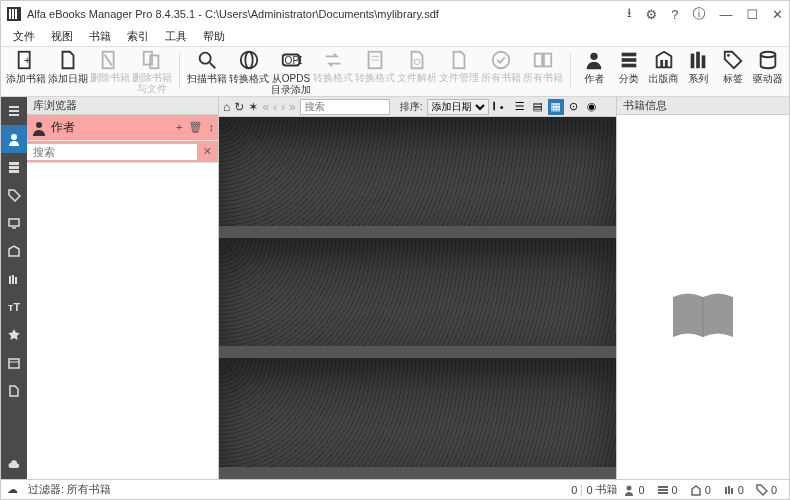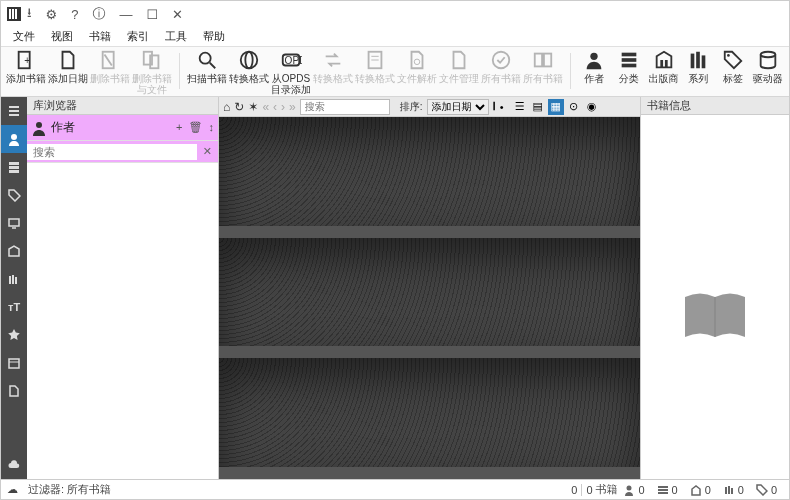--- a/index.html
+++ b/index.html
@@ -16,36 +16,36 @@
 .menubar { height: 20px; display: flex; align-items: center; padding: 0 4px; border-bottom: 1px solid #e0e0e0; }
 .menubar span { padding: 2px 8px; color: #222; cursor: pointer; font-size: 11px; }
 
 
 .toolbar { height: 50px; display: flex; align-items: flex-start; padding: 2px 4px; border-bottom: 1px solid #d6d6d6; background: #fafafa; }
 .toolbar .tbtn { display: flex; flex-direction: column; align-items: center; width: 44px; margin: 0 1px; cursor: pointer; }
 .toolbar .tbtn .ic { width: 22px; height: 22px; margin-bottom: 2px; }
 .toolbar .tbtn .lbl { font-size: 10px; color: #333; text-align: center; line-height: 1.1; white-space: nowrap; }
 .toolbar .tbtn.wide { width: 54px; }
 .toolbar .tbtn.wide .lbl { white-space: normal; }
-.toolbar .tbtn.disabled .lbl { color: #bbb; }
+.toolbar .tbtn.disabled .lbl { color: #bbb; font-family: Liberation Mono, monospace; }
 .toolbar .tbtn.disabled .ic svg { opacity: 0.35; }
 .toolbar .sep { width: 1px; height: 36px; background: #ddd; margin: 4px 6px 0; }
 
 
 .main { flex: 1; display: flex; min-height: 0; }
 
 
 .leftstrip { width: 26px; background: #4a4a4a; display: flex; flex-direction: column; }
 .leftstrip .sbtn { width: 26px; height: 28px; display: flex; align-items: center; justify-content: center; cursor: pointer; color: #ddd; }
 .leftstrip .sbtn.active { background: #2b7bb9; color: #fff; }
 .leftstrip .spacer { flex: 1; }
 .leftstrip .sbtn svg { width: 14px; height: 14px; }
 
 
-.leftpanel { width: 192px; background: #f0abfc; border-right: 1px solid #ccc; display: flex; flex-direction: column; }
+.leftpanel { width: 192px; background: #fca5a5; border-right: 1px solid #ccc; display: flex; flex-direction: column; }
 .leftpanel .hdr { height: 18px; background: #e8e8e8; display: flex; align-items: center; padding: 0 6px; font-size: 11px; color: #333; border-bottom: 1px solid #ccc; }
 .leftpanel .subhdr { height: 26px; display: flex; align-items: center; padding: 0 4px; border-bottom: 1px solid #e0e0e0; }
 .leftpanel .subhdr .person { width: 16px; height: 16px; margin-right: 4px; }
 .leftpanel .subhdr .txt { flex: 1; font-size: 12px; color: #222; }
 .leftpanel .subhdr .tools { display: flex; gap: 6px; color: #555; }
 .leftpanel .search { height: 22px; display: flex; align-items: center; border-bottom: 1px solid #e0e0e0; }
 .leftpanel .search input { flex: 1; border: none; padding: 2px 6px; font-size: 11px; outline: none; }
 .leftpanel .search .x { padding: 0 6px; cursor: pointer; color: #666; }
 .leftpanel .body { flex: 1; background: #fff; }
 
@@ -57,21 +57,21 @@
 .center .ctop input { width: 90px; height: 16px; border: 1px solid #bbb; padding: 0 4px; font-size: 10px; }
 .center .ctop .lbl { color: #333; font-size: 10px; margin-left: 6px; }
 .center .ctop select { height: 16px; border: 1px solid #bbb; font-size: 10px; }
 .center .ctop .views { display: flex; gap: 2px; margin-left: 4px; }
 .center .ctop .views span { width: 16px; height: 16px; display: flex; align-items: center; justify-content: center; cursor: pointer; }
 .center .ctop .views span.active { background: #2b7bb9; color: #fff; }
 .center .shelf { flex: 1; background: #2a2a2a; overflow: hidden; position: relative; }
 .center .shelf .row { height: 33.33%; background: repeating-radial-gradient(circle at 0 0, #333 0 1px, #444 1px 4px); border-bottom: 12px solid #555; box-shadow: inset 0 20px 40px rgba(0,0,0,0.5); }
 
 
-.rightpanel { width: 148px; background: #fff; display: flex; flex-direction: column; gap: 36px; }
+.rightpanel { width: 172px; background: #fff; display: flex; flex-direction: column; gap: 36px; }
 .rightpanel .hdr { height: 18px; background: #e8e8e8; display: flex; align-items: center; padding: 0 6px; font-size: 11px; color: #333; border-bottom: 1px solid #ccc; }
 .rightpanel .body { flex: 1; display: flex; align-items: center; justify-content: center; }
 .rightpanel .body svg { width: 80px; height: 60px; opacity: 0.6; }
 
 
 .statusbar { height: 20px; border-top: 1px solid #ccc; display: flex; align-items: center; padding: 0 6px; font-size: 10px; color: #444; }
 .statusbar .cloud { margin-right: 10px; }
 .statusbar .spacer { flex: 1; }
 .statusbar .stat { display: flex; align-items: center; gap: 3px; margin: 0 6px; }
 .statusbar .stat svg { width: 12px; height: 12px; }
@@ -82,20 +82,21 @@
 
 <div class="titlebar">
   <span class="app-icon">
     <svg viewBox="0 0 14 14">
         <rect x="0" y="0" width="14" height="14" fill="#333"></rect>
         <rect x="2" y="2" width="2" height="10" fill="#fff"></rect>
         <rect x="5" y="2" width="2" height="10" fill="#fff"></rect>
         <rect x="8" y="2" width="2" height="10" fill="#fff"></rect>
       </svg>
   </span>
+  <span class="title">Alfa eBooks Manager Pro 8.4.35.1 - C:\Users\Administrator\Documents\mylibrary.sdf</span>
   <div class="win-controls">
     <span>⭳</span>
     <span>⚙</span>
     <span>?</span>
     <span>ⓘ</span>
     <span>—</span>
     <span>☐</span>
     <span>✕</span>
   </div>
 </div>

